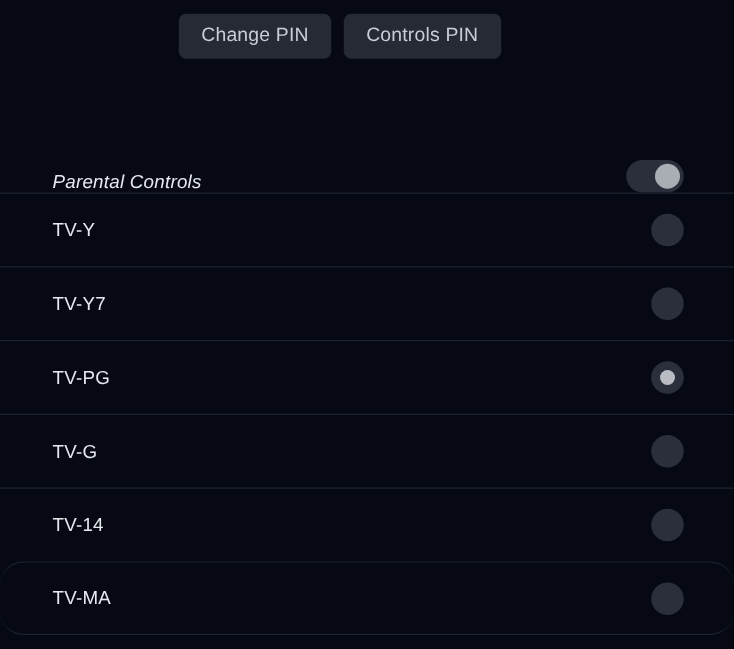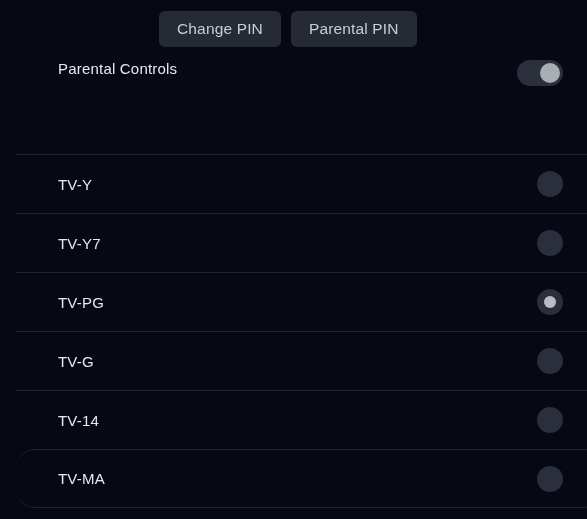--- a/index.html
+++ b/index.html
@@ -13,21 +13,20 @@
     font-family: "Liberation Sans", sans-serif;
     overflow: hidden;
     -webkit-font-smoothing: antialiased;
   }
 
   .screen {
     position: relative;
     width: 494px;
     height: 519px;
     background: #060913;
-    margin-left: 16px;
   }
 
   
   .button-bar {
     position: absolute;
     top: 11px;
     left: 143px;
     display: flex;
     gap: 10px;
   }
@@ -47,23 +46,24 @@
   }
 
   
   .toggle-row {
     position: absolute;
     top: 60px;
     left: 0;
     width: 587px;
     height: 94px;
     display: flex;
-    align-items: flex-start;
+    align-items: flex-end;
     box-sizing: border-box;
     padding: 0 40px 0 42px;
+    font-style: italic;
   }
   .toggle-row .row-label {
     color: #e6e9ee;
     font-size: 15px;
     letter-spacing: 0.2px;
     flex: 1 1 auto;
   }
 
   .switch {
     position: relative;
@@ -134,21 +134,21 @@
     background: #b9bdc3;
   }
 </style>
 </head>
 <body>
 
 <div class="screen">
 
   <div class="button-bar">
     <button class="pin-button">Change PIN</button>
-    <button class="pin-button">Parental PIN</button>
+    <button class="pin-button">Controls PIN</button>
   </div>
 
   <div class="toggle-row">
     <span class="row-label">Parental Controls</span>
     <div class="switch">
       <span class="knob"></span>
     </div>
   </div>
 
   <div class="rating-list">

